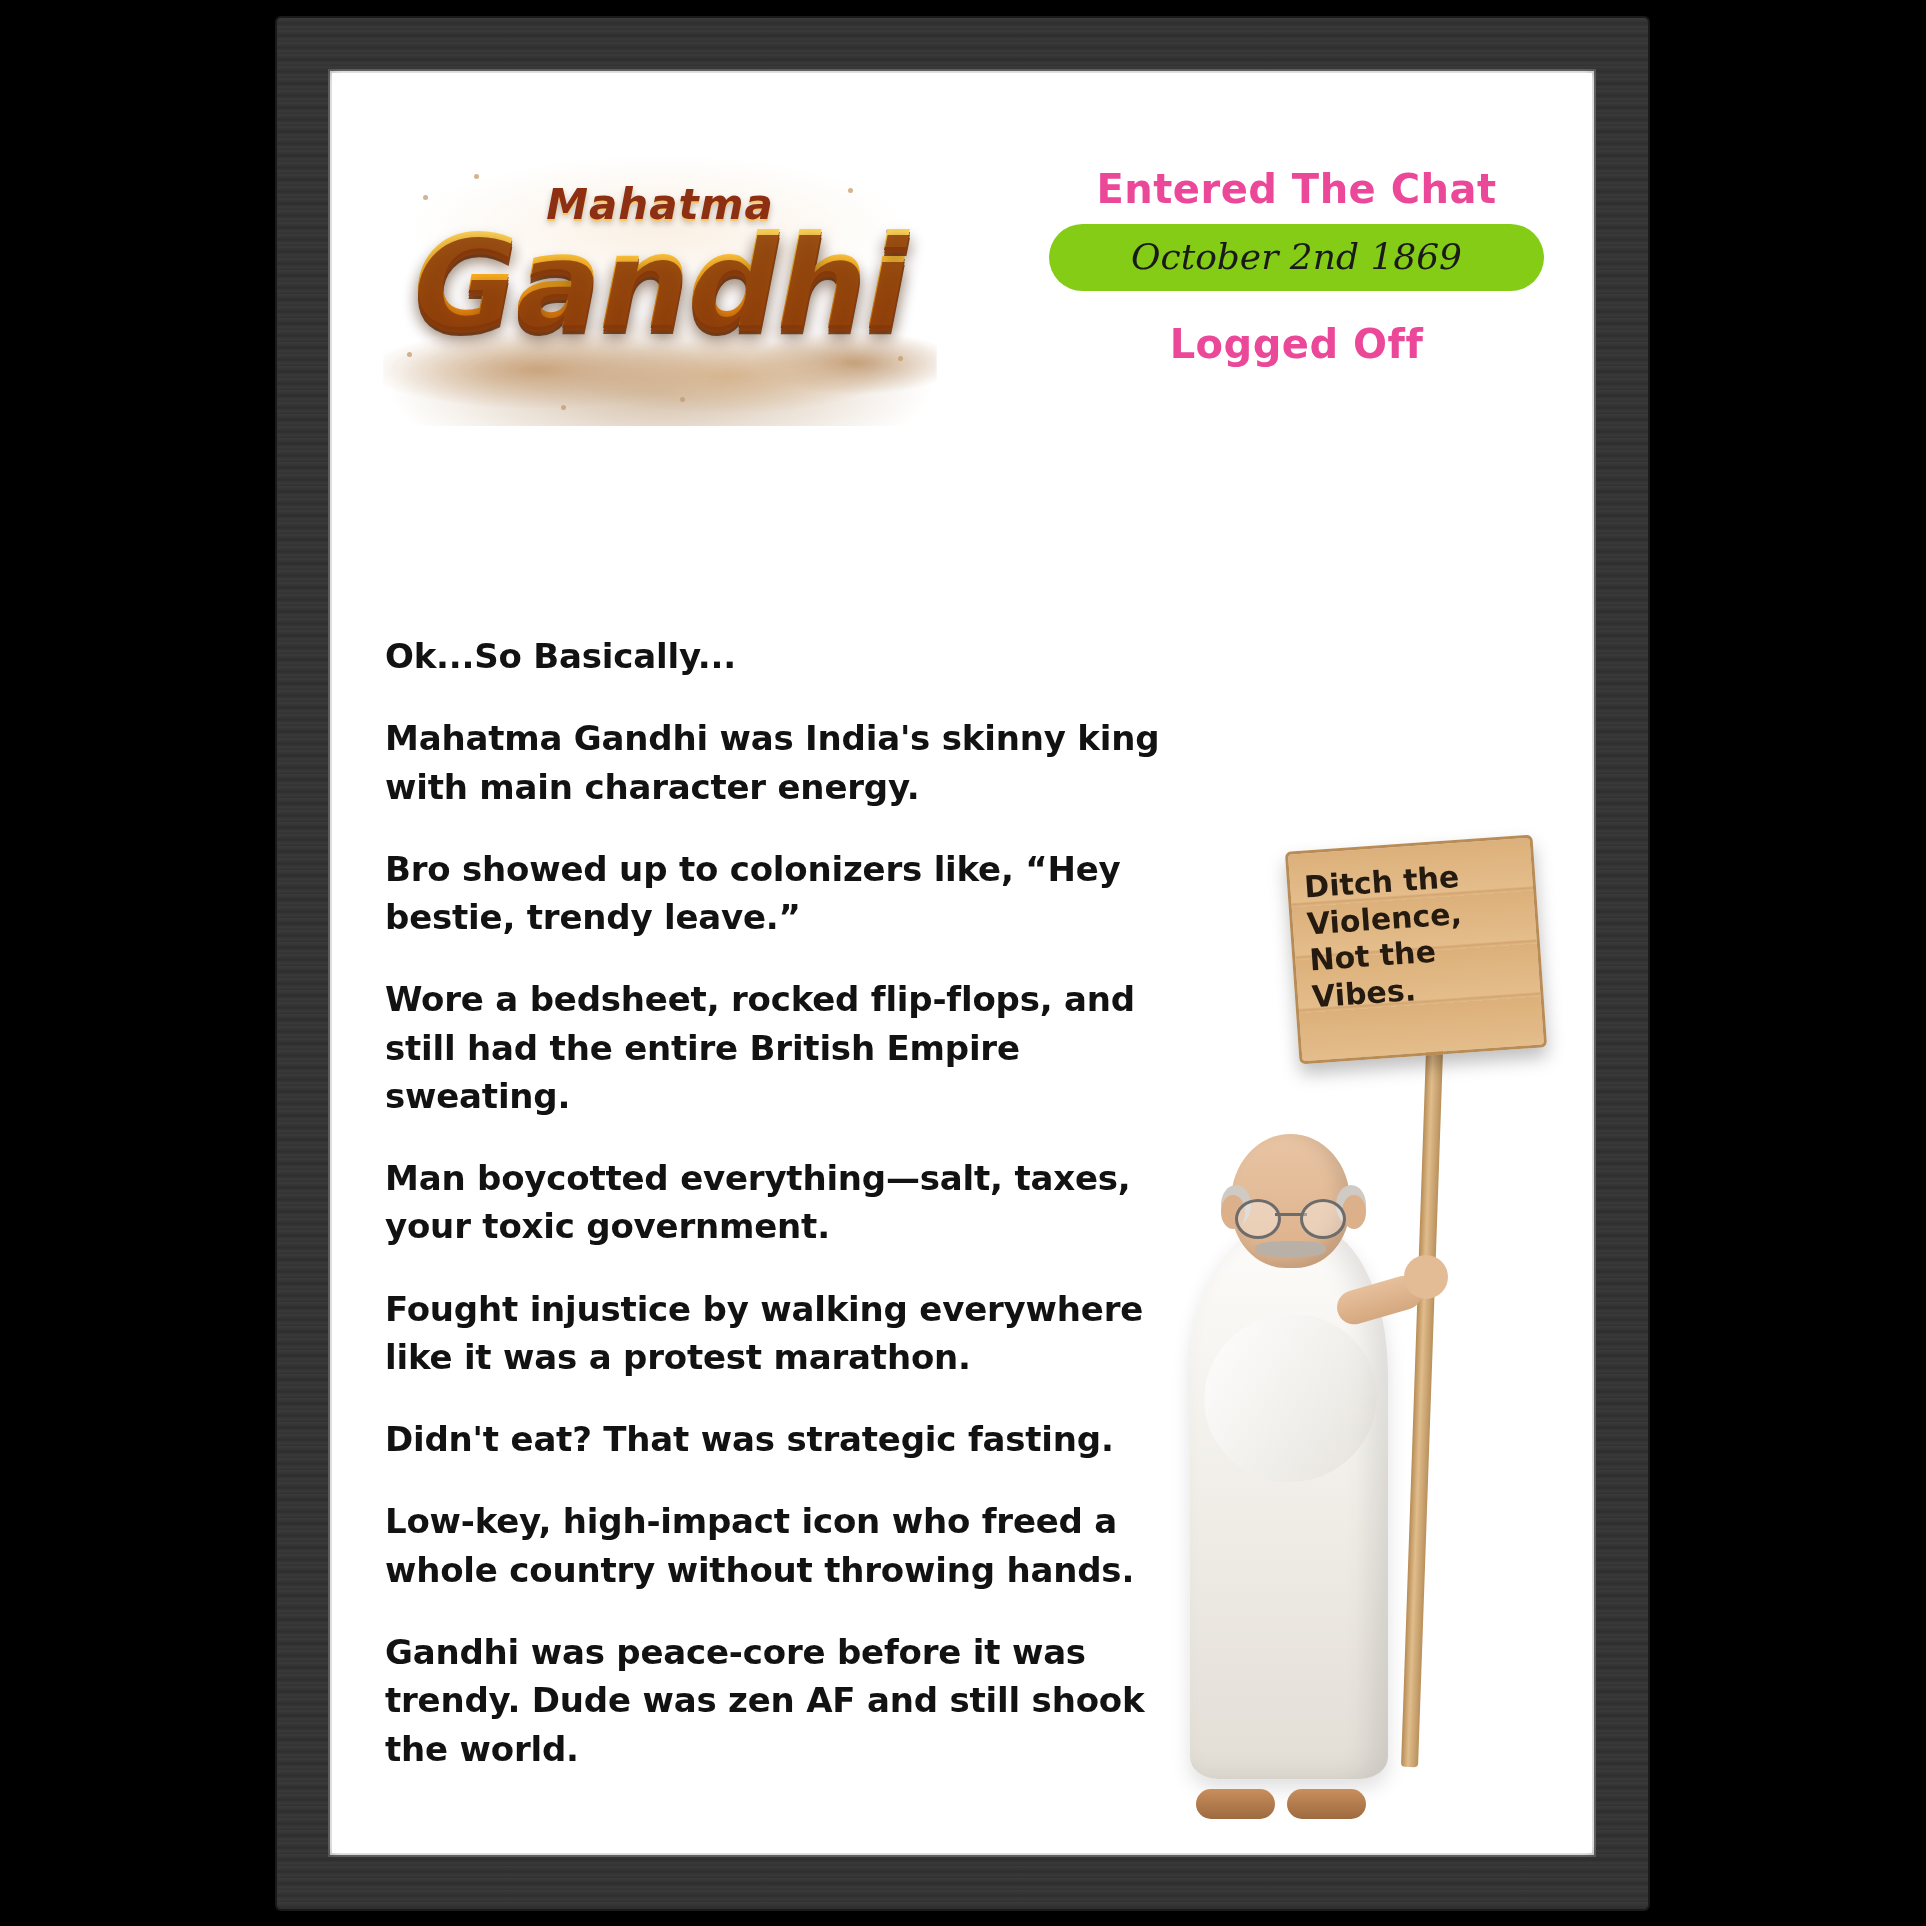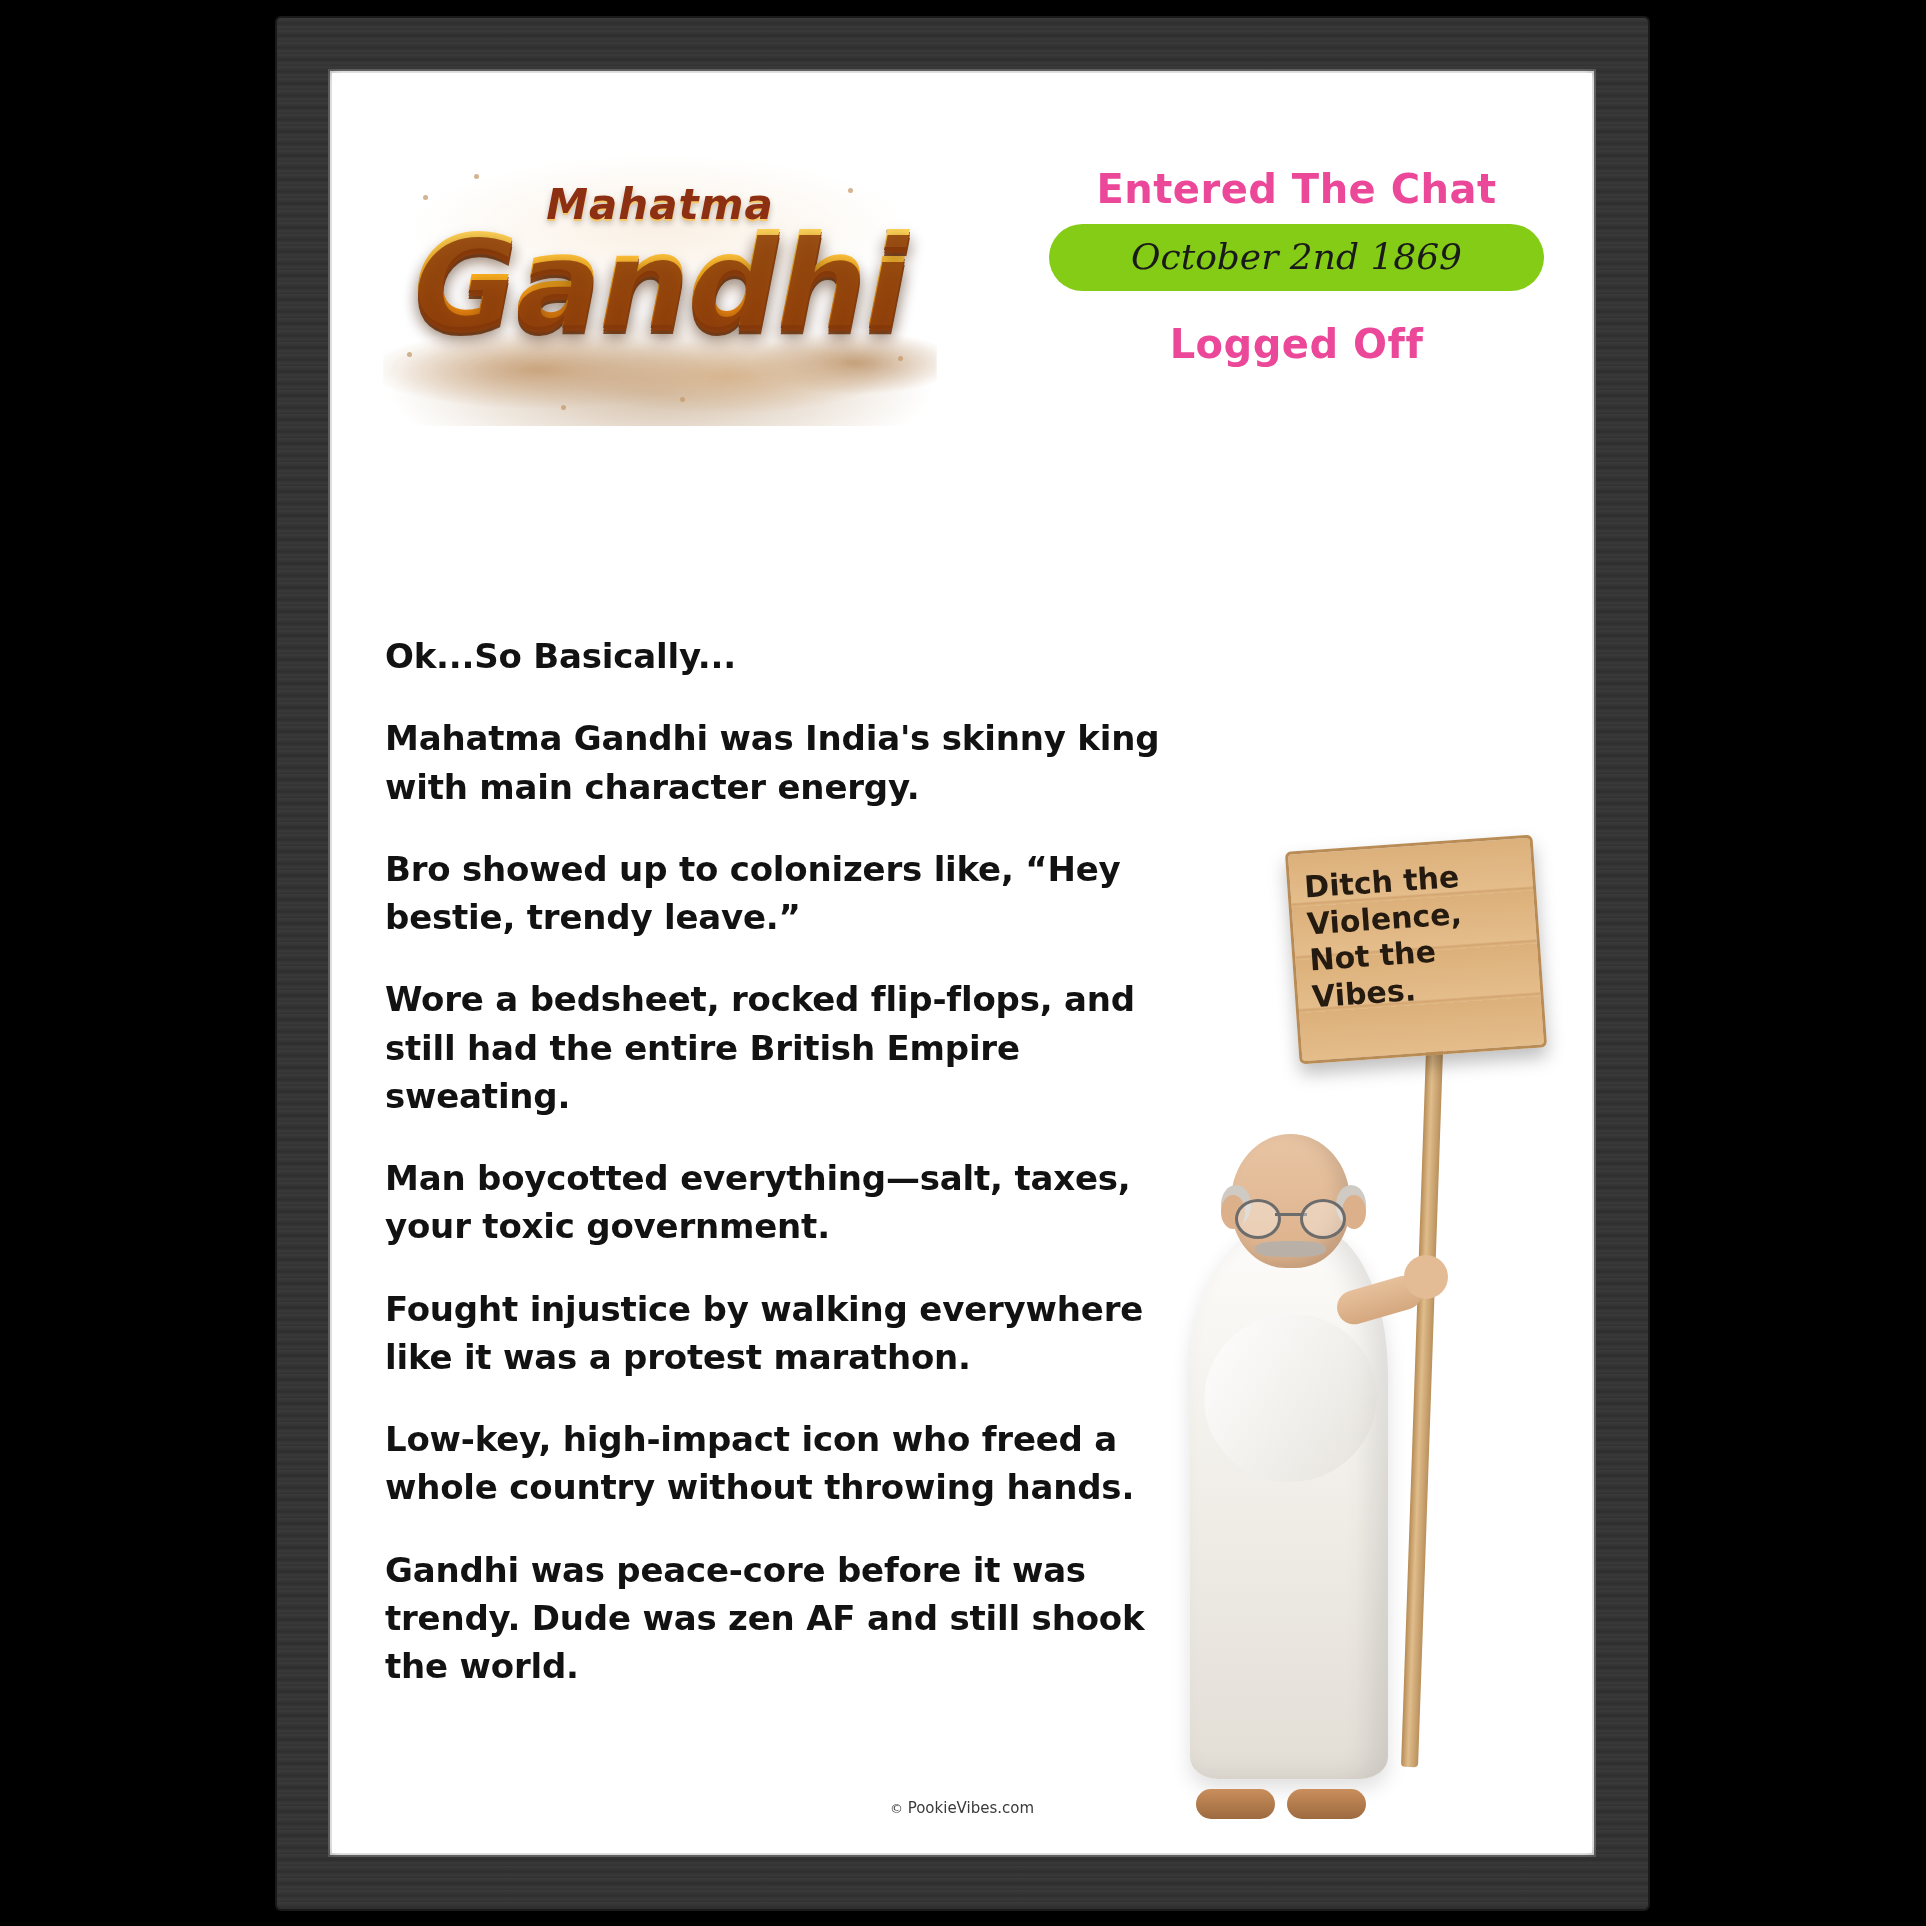--- a/index.html
+++ b/index.html
@@ -388,20 +388,21 @@
         <div class="meta-label">Logged Off</div>
       </div>
 
       <div class="body-text">
         <p class="para narrow">Ok...So Basically...</p>
         <p class="para narrow">Mahatma Gandhi was India's skinny king with main character energy.</p>
         <p class="para wide">Bro showed up to colonizers like, “Hey bestie, trendy leave.”</p>
         <p class="para narrow">Wore a bedsheet, rocked flip-flops, and still had the entire British Empire sweating.</p>
         <p class="para narrow">Man boycotted everything—salt, taxes, your toxic government.</p>
         <p class="para narrow">Fought injustice by walking everywhere like it was a protest marathon.</p>
+        <p class="para narrow">Didn't eat? That was strategic fasting.</p>
         <p class="para narrow">Low-key, high-impact icon who freed a whole country without throwing hands.</p>
         <p class="para narrow">Gandhi was peace-core before it was trendy. Dude was zen AF and still shook the world.</p>
       </div>
 
       <div class="gandhi">
         <div class="g-pole"></div>
 
         <div class="g-sign">
           <div class="g-sign-text">Ditch the</div>
           <div class="g-sign-text">Violence,</div>
@@ -422,21 +423,17 @@
             <div class="g-lens r"></div>
           </div>
           <div class="g-mous"></div>
           <div class="g-arm"></div>
           <div class="g-hand"></div>
           <div class="g-foot l"></div>
           <div class="g-foot r"></div>
         </div>
       </div>
 
-      <div class="credit">
-        <span class="c-mark">©</span>
-        <span>PookieVibes.com</span>
-      </div>
 
     </div>
   </div>
 </div>
 
 
 </body></html>

